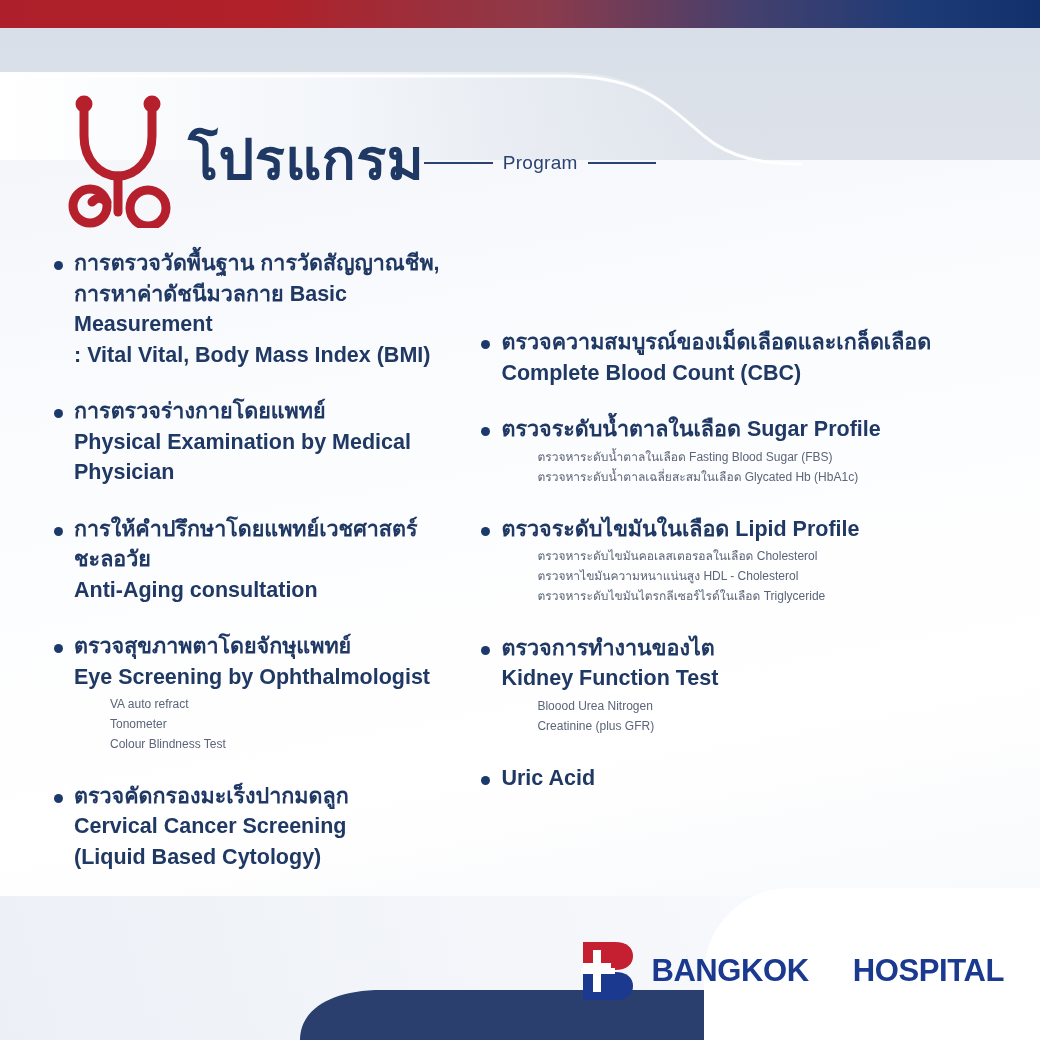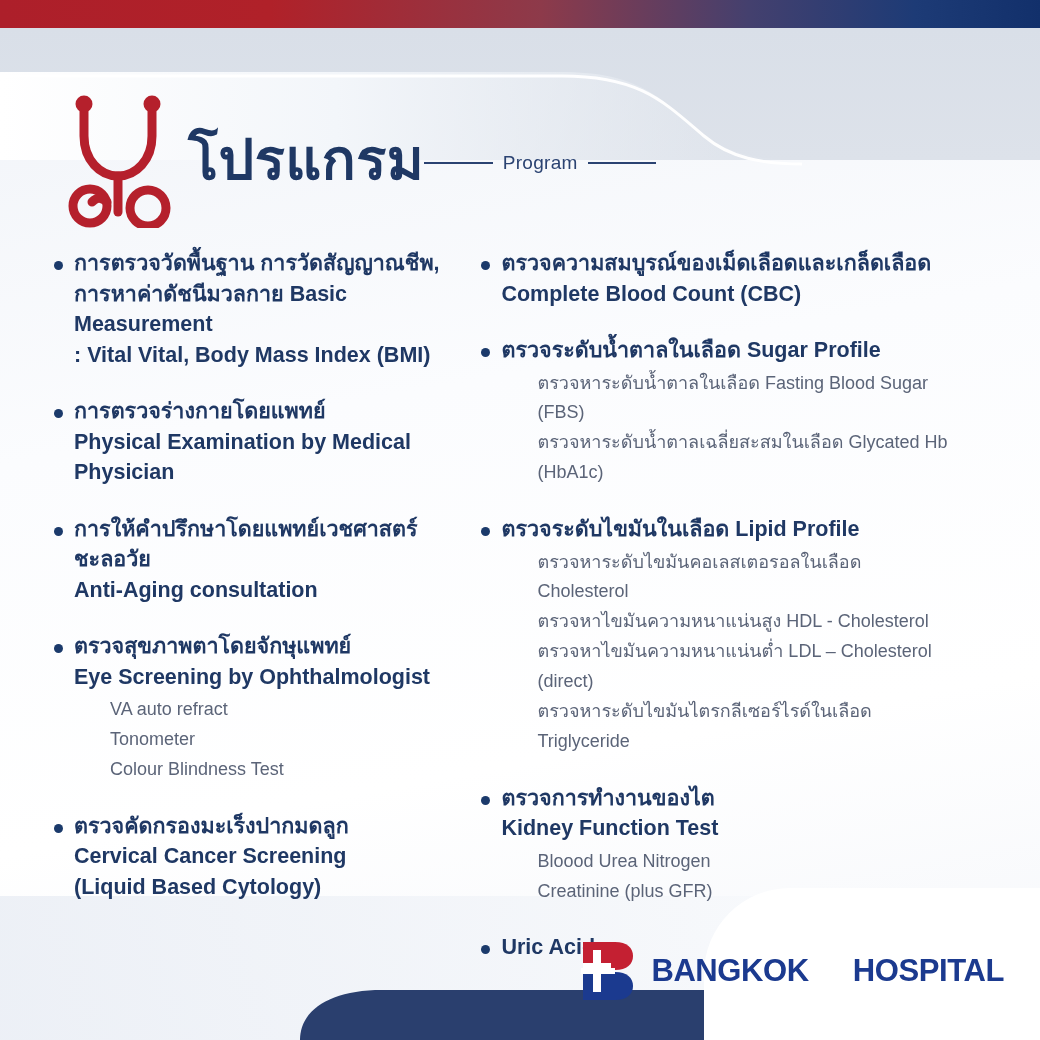--- a/index.html
+++ b/index.html
@@ -103,20 +103,21 @@
     white-space: nowrap;
   }
 
   
   .columns {
     position: absolute;
     left: 0; top: 248px;
     width: 956px;
     display: flex;
     z-index: 8;
+    align-items: center;
   }
   .col-left  { width: 500px; padding-left: 54px; }
   .col-right { width: 540px; padding-left: 14px; }
 
   .group { margin-bottom: 26px; }
 
   .bullet-line {
     display: flex;
     align-items: flex-start;
     gap: 11px;
@@ -138,21 +139,21 @@
   }
   .head-text .ln { display: block; }
 
   .sub-list {
     margin-top: 3px;
     padding-left: 56px;
   }
   .col-right .sub-list { padding-left: 62px; }
 
   .sub-item {
-    font-size: 18px;
+    font-size: 12px;
     font-weight: normal;
     color: #5b6478;
     line-height: 1.66;
   }
 
   
   .logo-panel {
     position: absolute;
     right: 0; bottom: 0;
     width: 336px; height: 152px;
@@ -311,21 +312,20 @@
         <div class="group">
           <div class="bullet-line">
             <span class="dot"></span>
             <div class="head-text">
               <span class="ln">ตรวจระดับไขมันในเลือด Lipid Profile</span>
             </div>
           </div>
           <div class="sub-list">
             <div class="sub-item">ตรวจหาระดับไขมันคอเลสเตอรอลในเลือด Cholesterol</div>
             <div class="sub-item">ตรวจหาไขมันความหนาแน่นสูง HDL - Cholesterol</div>
-            <div class="sub-item">ตรวจหาไขมันความหนาแน่นต่ำ LDL – Cholesterol (direct)</div>
             <div class="sub-item">ตรวจหาระดับไขมันไตรกลีเซอร์ไรด์ในเลือด Triglyceride</div>
           </div>
         </div>
         <div class="group">
           <div class="bullet-line">
             <span class="dot"></span>
             <div class="head-text">
               <span class="ln">ตรวจการทำงานของไต</span>
               <span class="ln">Kidney Function Test</span>
             </div>

